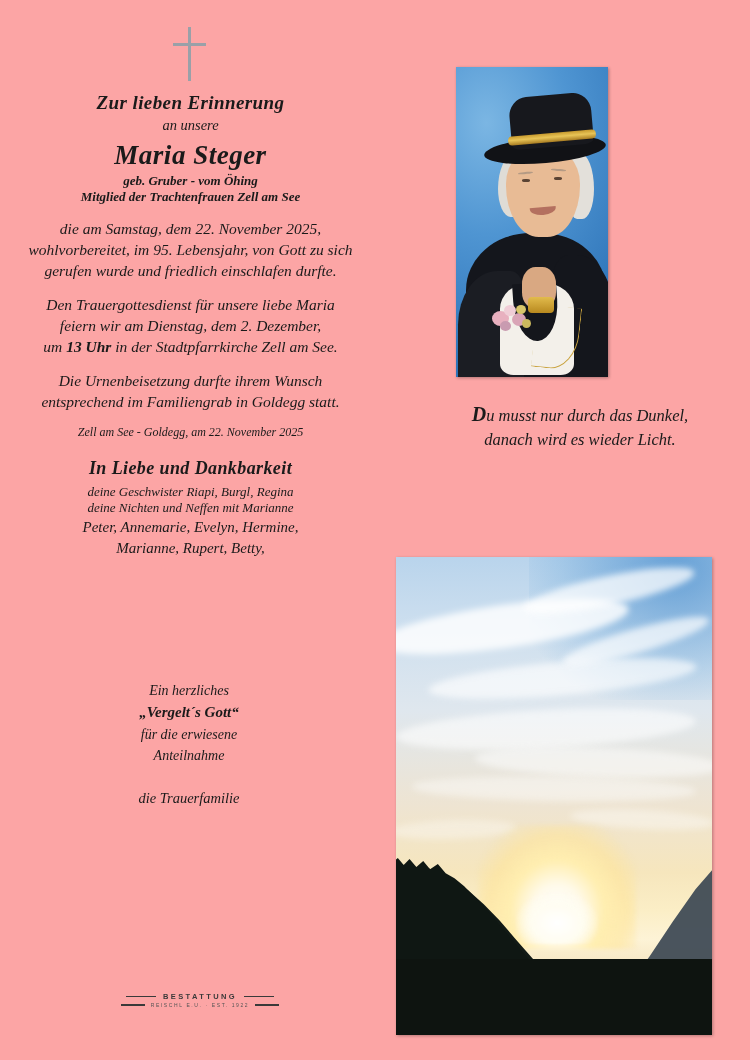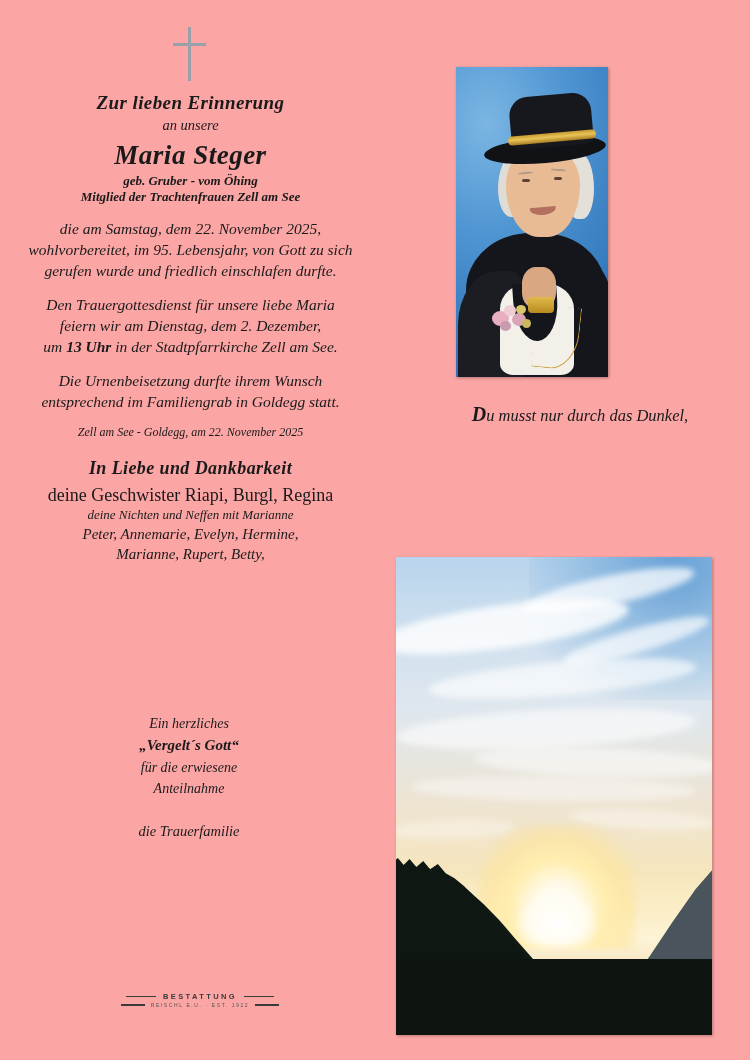--- a/index.html
+++ b/index.html
@@ -104,21 +104,22 @@
   }
 
   .line-love {
     font-size: 18px;
     font-weight: bold;
     font-style: italic;
     letter-spacing: 0.4px;
     margin-bottom: 5px;
   }
   .siblings {
-    font-size: 18px;
+    font-size: 13px;
+    font-style: italic;
     line-height: 1.3;
   }
   .nieces {
     font-size: 13px;
     font-style: italic;
     line-height: 1.3;
   }
   .names {
     font-size: 15px;
     font-style: italic;
@@ -340,21 +341,21 @@
   .poem .stanza { margin-bottom: 4px; }
   .poem .cap {
     font-size: 20px;
     font-weight: bold;
   }
 
   
   .thanks {
     position: absolute;
     left: 60px;
-    top: 713px;
+    top: 680px;
     width: 258px;
     text-align: center;
     font-size: 14px;
     font-style: italic;
     line-height: 1.5;
   }
   .thanks .vergelt {
     font-size: 15px;
     font-weight: bold;
   }
@@ -575,20 +576,21 @@
         <i class="f3"></i>
         <i class="f4"></i>
         <i class="f5"></i>
         <i class="f6"></i>
     </div>
   </div>
 
   <div class="poem">
     <div class="stanza">
       <span class="cap">D</span><span>u musst nur durch das Dunkel,</span><br>
+      <span>danach wird es wieder Licht.</span>
     </div>
   </div>
 
   <div class="thanks">
     <div>Ein herzliches</div>
     <div class="vergelt">„Vergelt´s Gott“</div>
     <div>für die erwiesene</div>
     <div>Anteilnahme</div>
     <div class="family">die Trauerfamilie</div>
   </div>

